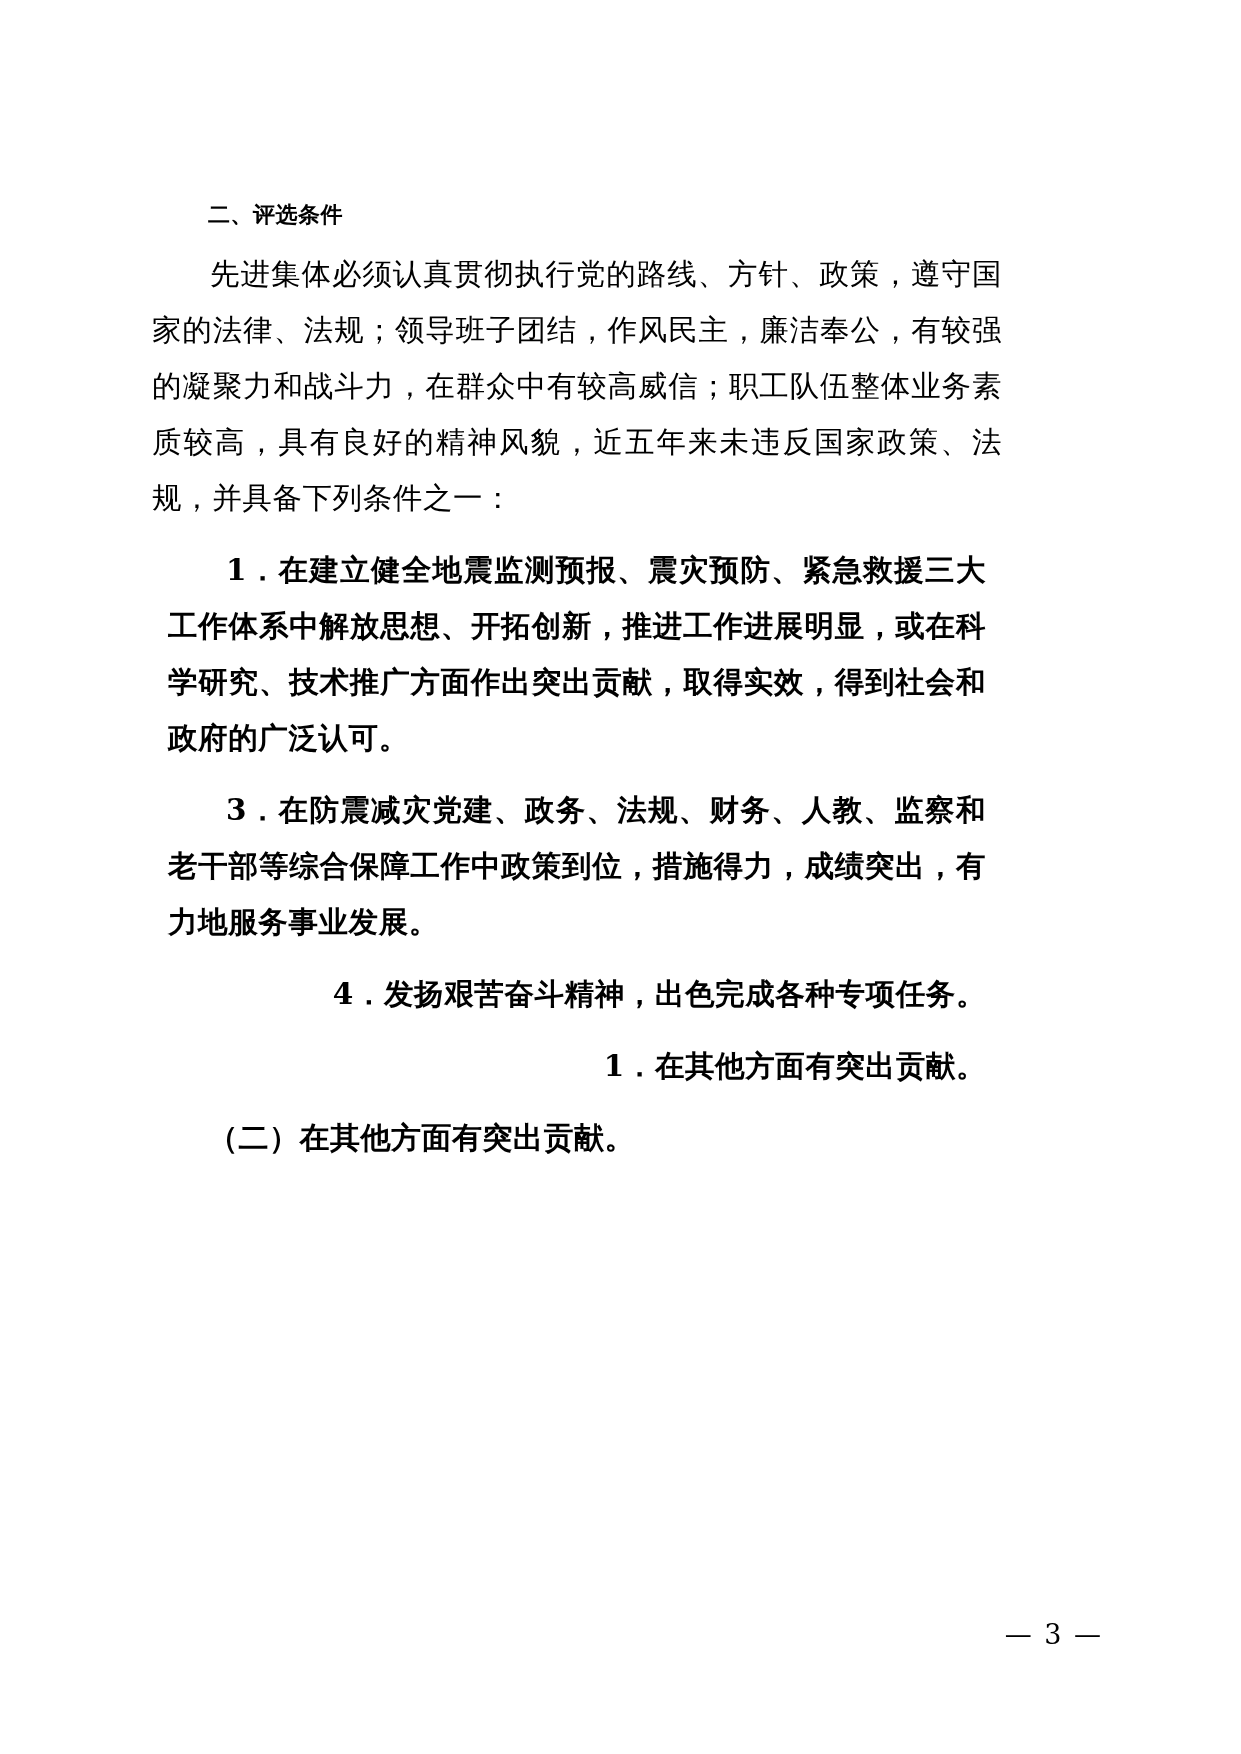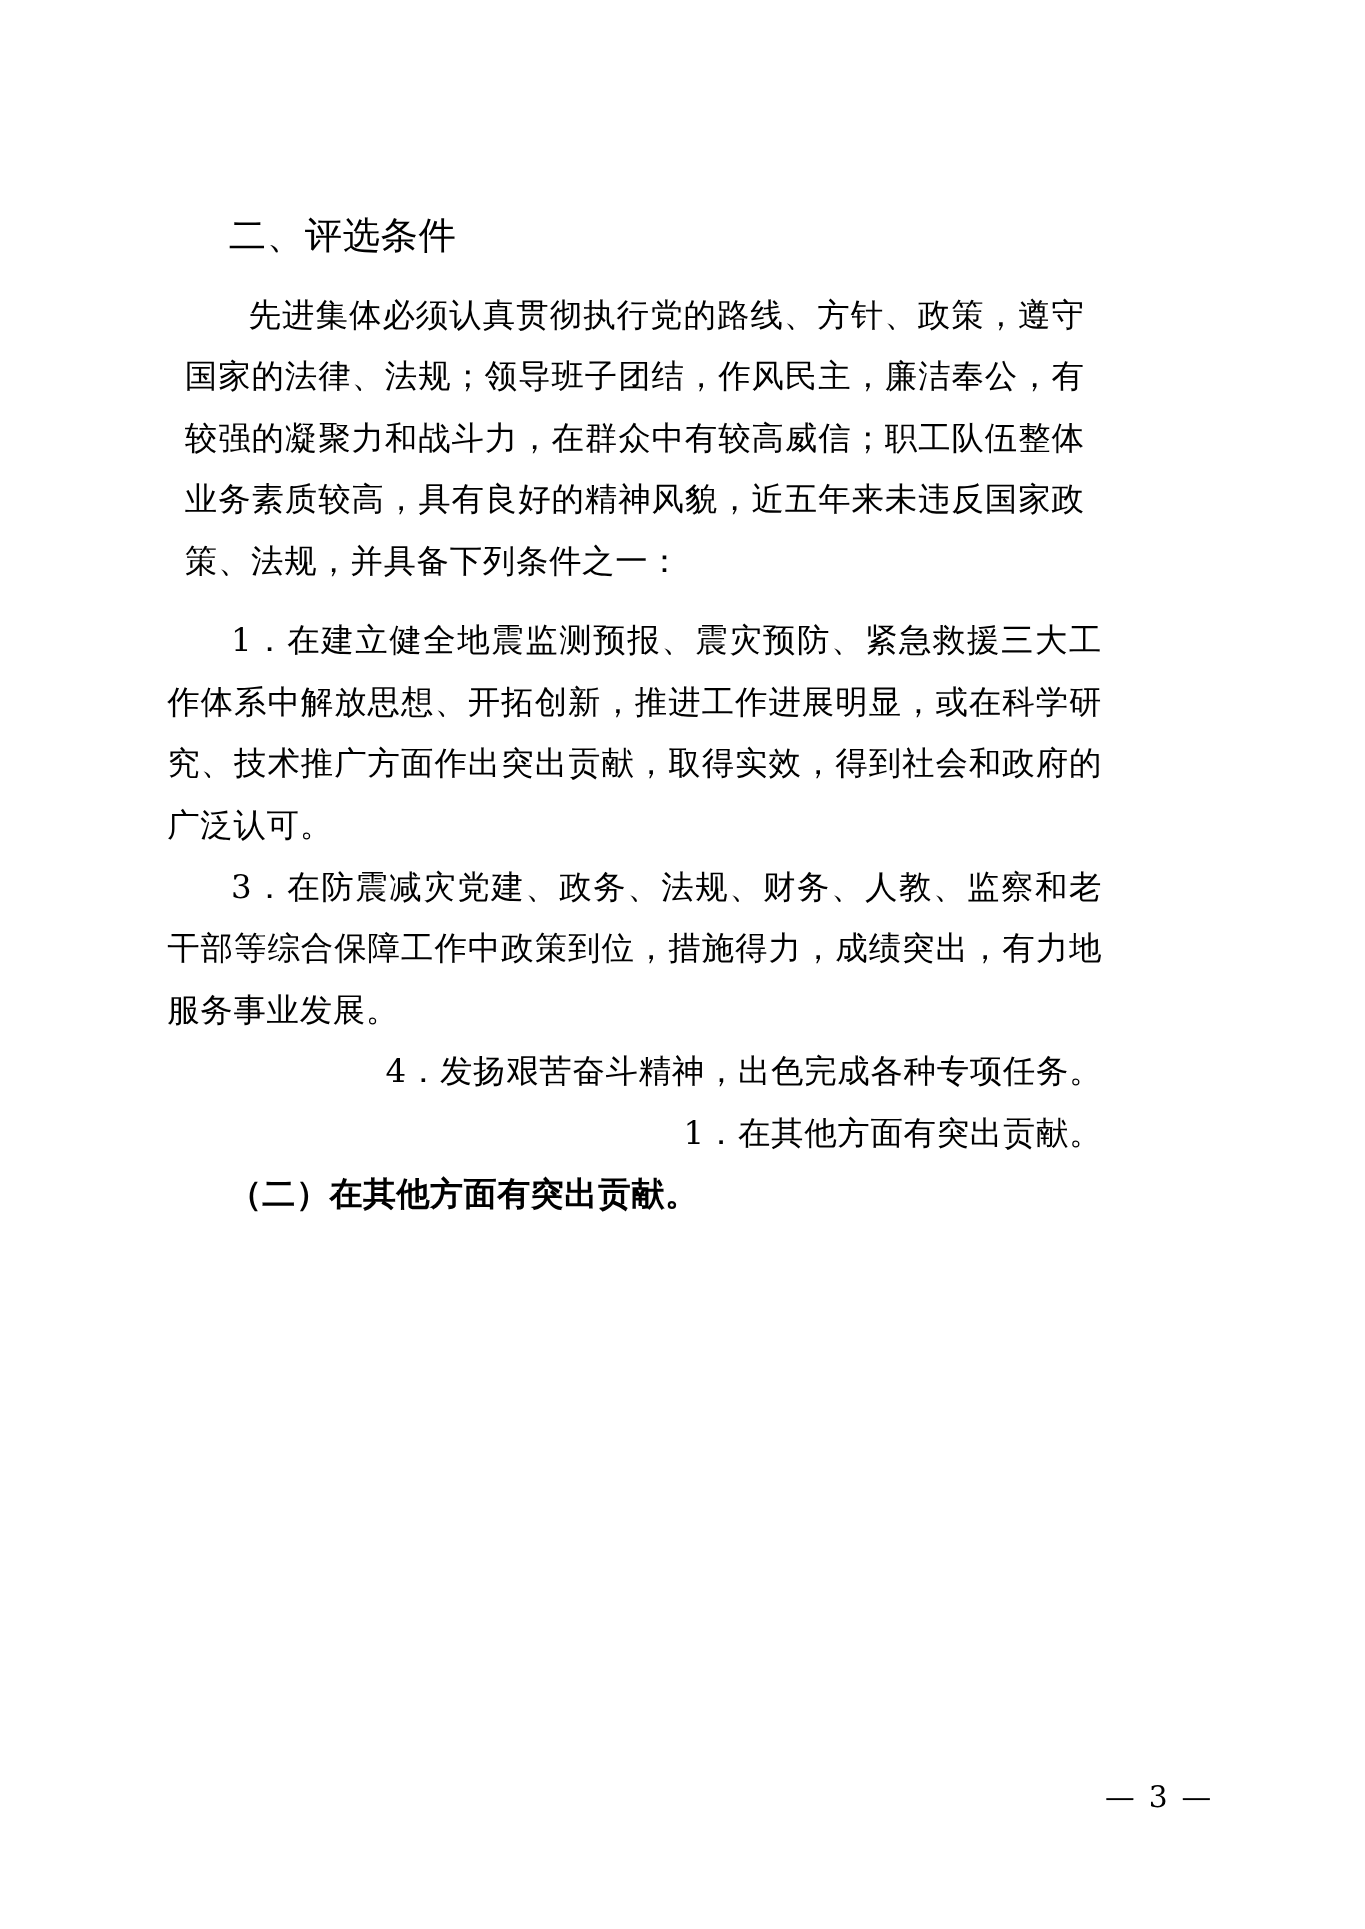--- a/index.html
+++ b/index.html
@@ -28,57 +28,58 @@
   .doc-line,
   .heading,
   .subheading,
   .para,
   .list-item {
     color: #000000;
     -webkit-font-smoothing: antialiased;
   }
   .heading {
     font-family: "DejaVu Serif", "Liberation Serif", serif;
-    font-size: 34px;
+    font-size: 22px;
     line-height: 56px;
     letter-spacing: 0.5px;
-    font-weight: 400;
+    font-weight: 700;
     margin: 0 0 4px 0;
     padding-left: 56px;
   }
   .subheading {
     font-family: "DejaVu Serif", "Liberation Serif", serif;
     font-size: 30px;
     line-height: 56px;
     letter-spacing: 0.5px;
     font-weight: 700;
     margin: 0 0 4px 0;
     padding-left: 56px;
   }
   .para {
     font-family: "DejaVu Serif", "Liberation Serif", serif;
     font-size: 29.5px;
     line-height: 56px;
     letter-spacing: 0.6px;
     text-align: justify;
     text-justify: inter-character;
-    margin: 16px;
+    margin: 0;
     text-indent: 58px;
     word-break: break-all;
   }
   .list-item {
     font-family: "DejaVu Serif", "Liberation Serif", serif;
     font-size: 29.5px;
     line-height: 56px;
     letter-spacing: 0.6px;
     text-align: justify;
     text-justify: inter-character;
-    margin: 0;
+    margin: 16px;
     text-indent: 58px;
     word-break: break-all;
+    font-weight: bold;
   }
   .list-item.short {
     text-align: right;
   }
   .page-number {
     position: absolute;
     right: 138px;
     top: 1618px;
     font-family: "DejaVu Serif", "Liberation Serif", serif;
     font-size: 27px;

